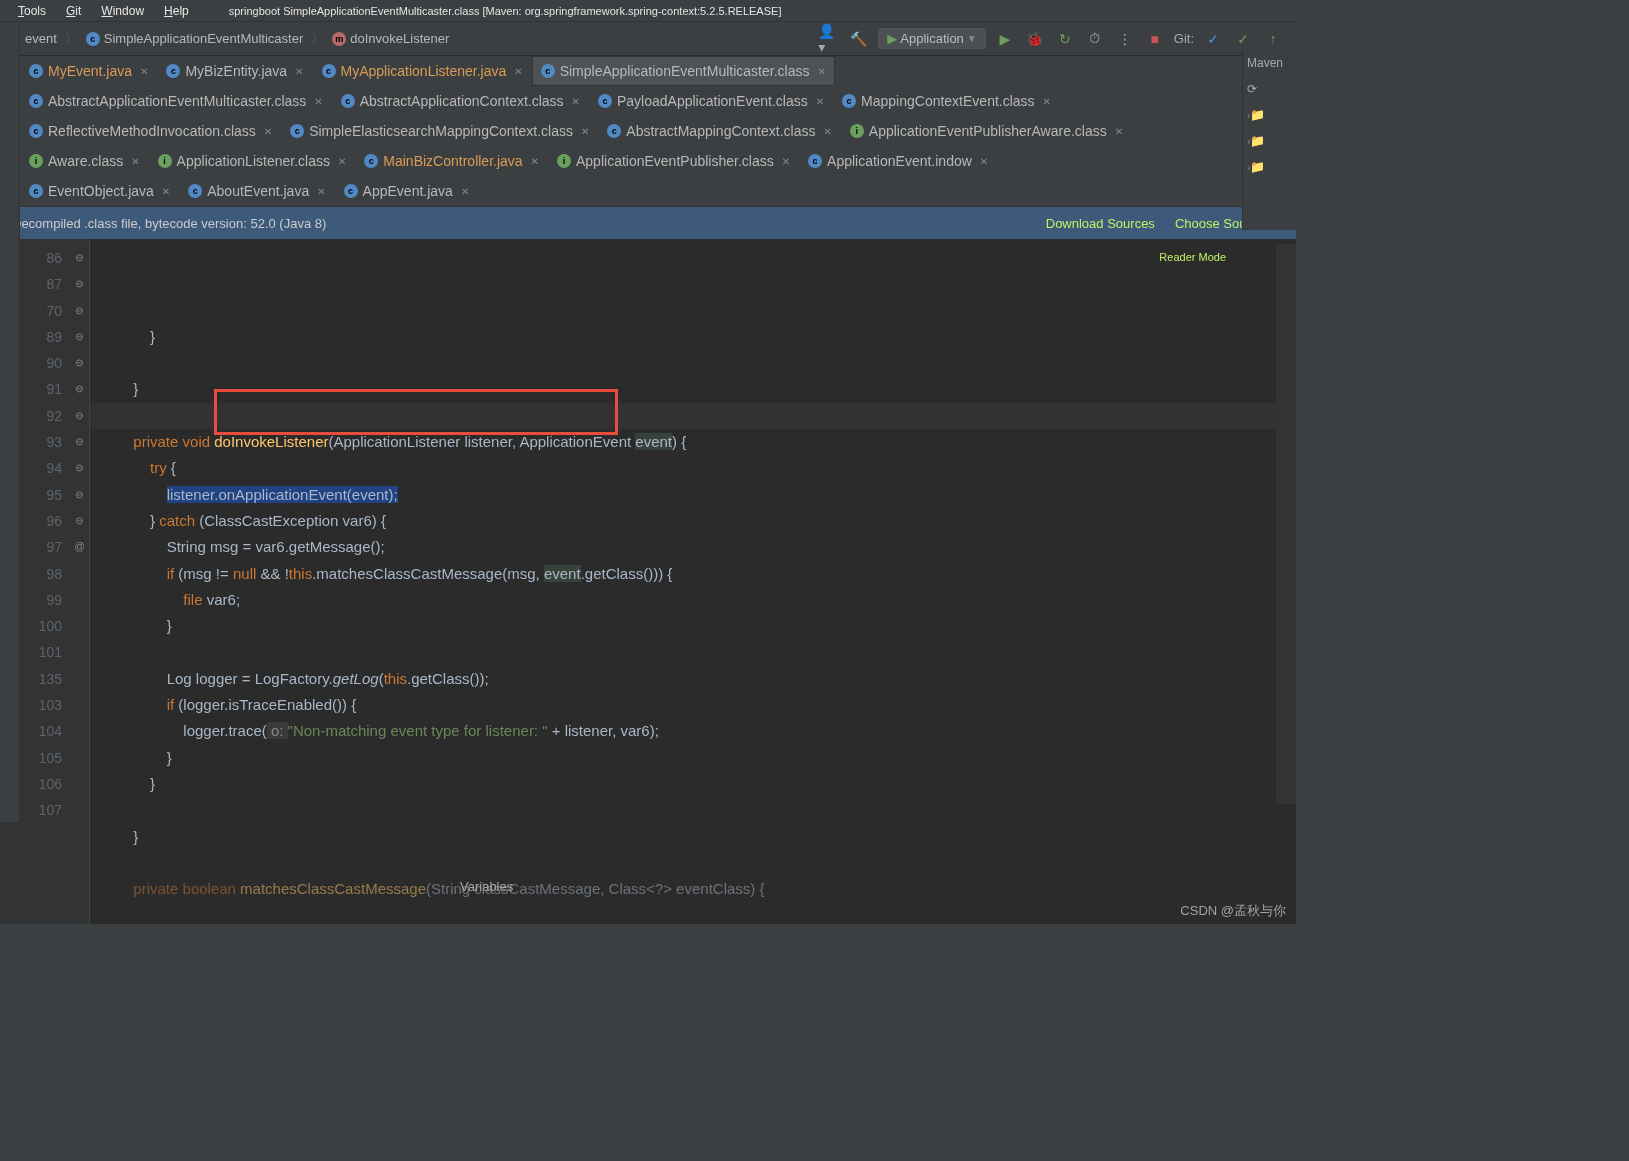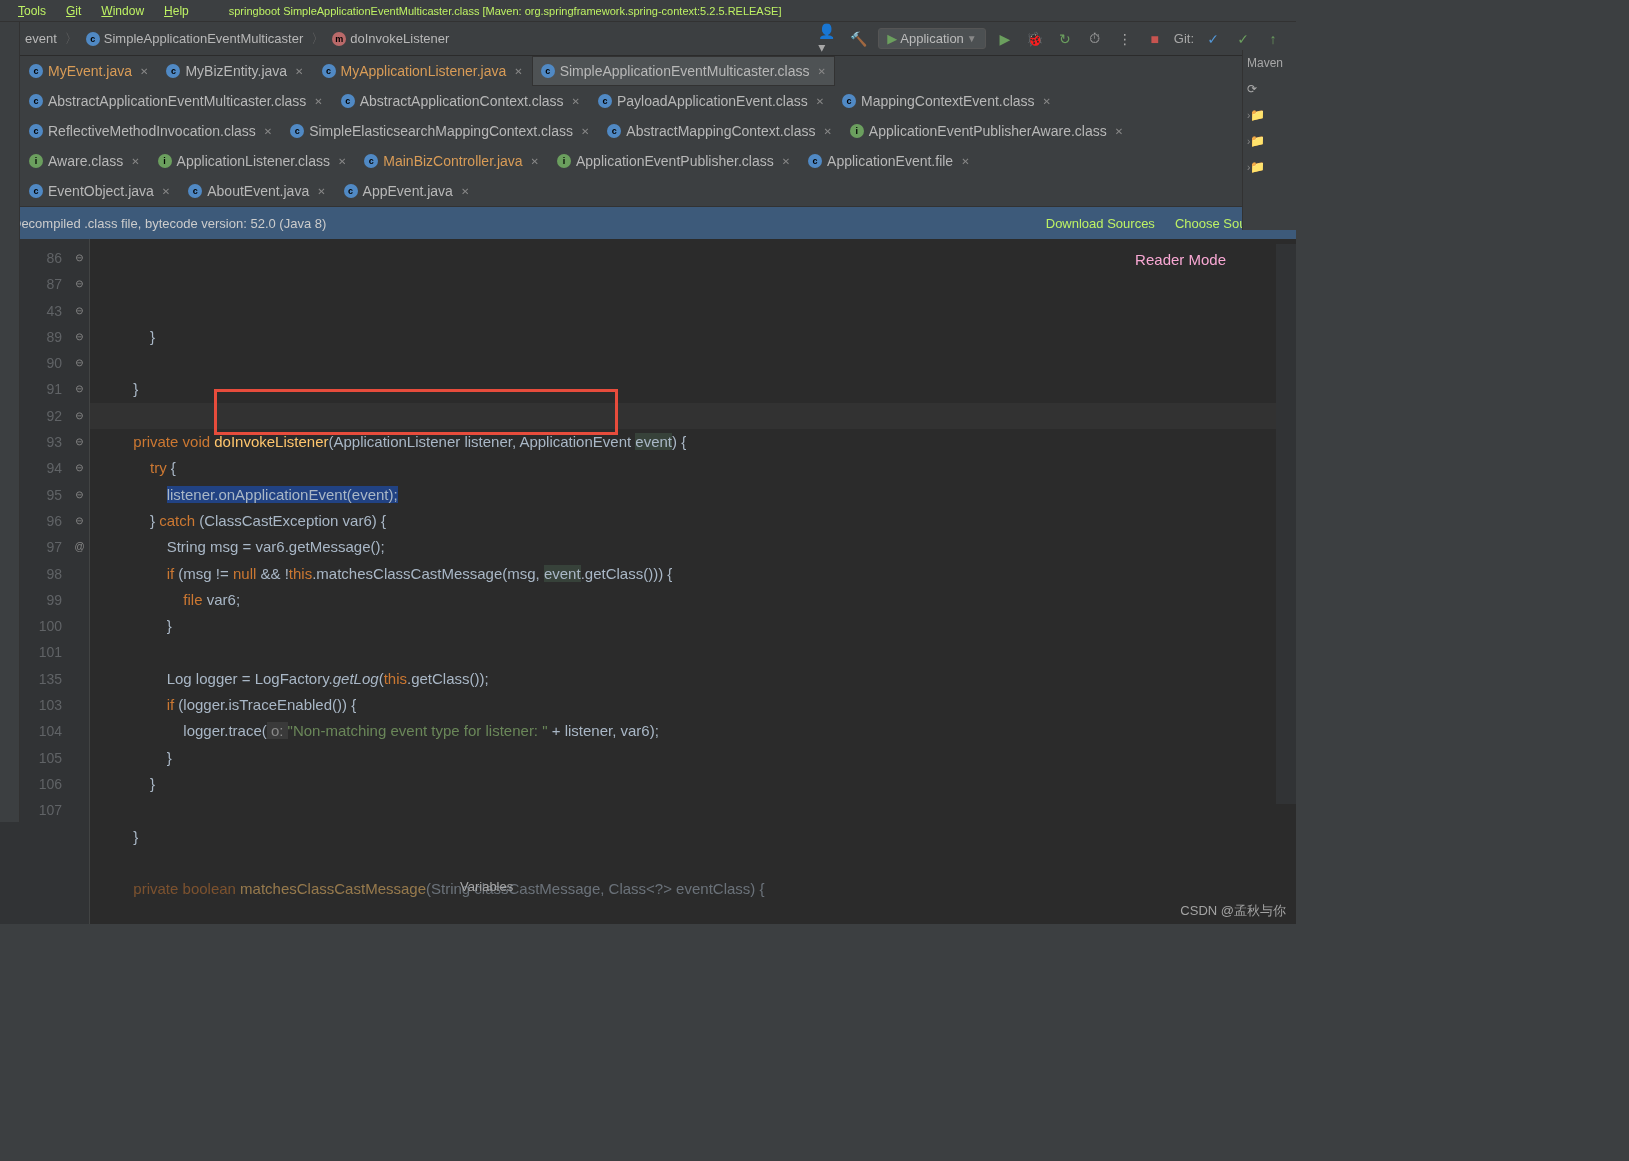--- a/index.html
+++ b/index.html
@@ -1,18 +1,18 @@
 <!DOCTYPE html>
 <html><head>
 <meta charset="utf-8">
 <style>
 * { margin:0; padding:0; box-sizing:border-box; font-family:"Segoe UI",Arial,sans-serif; }
 body { background:#3c3f41; color:#bbbbbb; font-size:13px; overflow:hidden; width:1296px; height:924px; position:relative; }
 .top-menu { height:22px; background:#3c3f41; border-bottom:1px solid #323232; display:flex; align-items:center; padding:0 8px; font-size:12px; }
-.top-menu span { padding:0 10px; color:#bef264; }
+.top-menu span { padding:0 10px; color:#e5e5e5; }
 .top-menu span u { text-decoration:underline; }
 .title-faded { color:#666; margin-left:20px; font-size:11px; }
 .toolbar-row { height:34px; background:#3c3f41; border-bottom:1px solid #2b2b2b; display:flex; align-items:center; padding:0 4px; }
 .bc-item { color:#b8b8b8; padding:3px 8px; font-size:13px; display:flex; align-items:center; gap:4px; }
 .bc-sep { color:#666; }
 .circ-icon { width:14px; height:14px; border-radius:50%; display:inline-flex; align-items:center; justify-content:center; font-size:9px; color:#000; font-weight:bold; }
 .ico-c { background:#5089c4; }
 .ico-m { background:#b96969; }
 .ico-i { background:#6b9f5e; }
 .toolbar-right { margin-left:auto; display:flex; align-items:center; gap:8px; padding-right:8px; }
@@ -22,21 +22,21 @@
 .git-label { color:#a8a8a8; font-size:13px; }
 .tabs-area { background:#3c3f41; border-bottom:1px solid #323232; }
 .tab-row { display:flex; padding-left:20px; min-height:30px; align-items:stretch; flex-wrap:nowrap; overflow:hidden; }
 .tab { display:flex; align-items:center; gap:5px; padding:4px 8px; font-size:14px; color:#b8b8b8; border:1px solid transparent; cursor:pointer; white-space:nowrap; }
 .tab.active { background:#4e5254; border-color:#323232; }
 .tab.orange { color:#d99c57; }
 .tab-close { color:#888; font-size:10px; margin-left:3px; }
 .banner { height:32px; background:#3d5a7a; display:flex; align-items:center; padding:0 12px; color:#ccc; font-size:13px; }
 .banner-links { margin-left:auto; display:flex; gap:20px; }
 .banner-links span { color:#bef264; }
-.reader-mode { position:absolute; right:70px; margin-top:12px; color:#f9a8d4; font-size:15px; z-index:5; }
+.reader-mode { position:absolute; right:70px; margin-top:12px; color:#bef264; font-size:11px; z-index:5; }
 .editor { display:flex; background:#2b2b2b; height:719px; }
 .gutter { width:70px; background:#313335; color:#606366; font-family:Consolas,monospace; font-size:14px; text-align:right; padding-right:8px; padding-top:6px; line-height:26.3px; }
 .fold-gutter { width:20px; background:#313335; border-right:1px solid #424444; padding-top:6px; line-height:26.3px; font-family:monospace; font-size:10px; color:#888; text-align:center; }
 .code { flex:1; font-family:Consolas,monospace; font-size:15px; padding:6px 0 0 10px; line-height:26.3px; white-space:pre; color:#a9b7c6; position:relative; }
 .kw { color:#cc7832; }
 .mth { color:#ffc66d; }
 .str { color:#6a8759; }
 .it { font-style:italic; }
 .hl-sel { background:#214283; }
 .hl-cur { background:#323232; display:block; position:absolute; width:100%; height:26.3px; left:0; }
@@ -187,21 +187,21 @@
           <span>MainBizController.java</span>
           <span class="tab-close">✕</span>
         </div>
         <div class="tab">
           <span class="circ-icon ico-i">i</span>
           <span>ApplicationEventPublisher.class</span>
           <span class="tab-close">✕</span>
         </div>
         <div class="tab">
           <span class="circ-icon ico-c">c</span>
-          <span>ApplicationEvent.file</span>
+          <span>ApplicationEvent.indow</span>
           <span class="tab-close">✕</span>
         </div>
       </div>
       <div class="tab-row">
         <div class="tab">
           <span class="circ-icon ico-c">c</span>
           <span>EventObject.java</span>
           <span class="tab-close">✕</span>
         </div>
         <div class="tab">
@@ -225,21 +225,21 @@
     <span>Choose Sources…</span>
   </div>
 </div>
 
 <div class="reader-mode">Reader Mode</div>
 
 <div class="editor">
   <div class="gutter" id="gutter">
       <div>86</div>
       <div>87</div>
-      <div>43</div>
+      <div>70</div>
       <div>89</div>
       <div>90</div>
       <div>91</div>
       <div>92</div>
       <div>93</div>
       <div>94</div>
       <div>95</div>
       <div>96</div>
       <div>97</div>
       <div>98</div>

